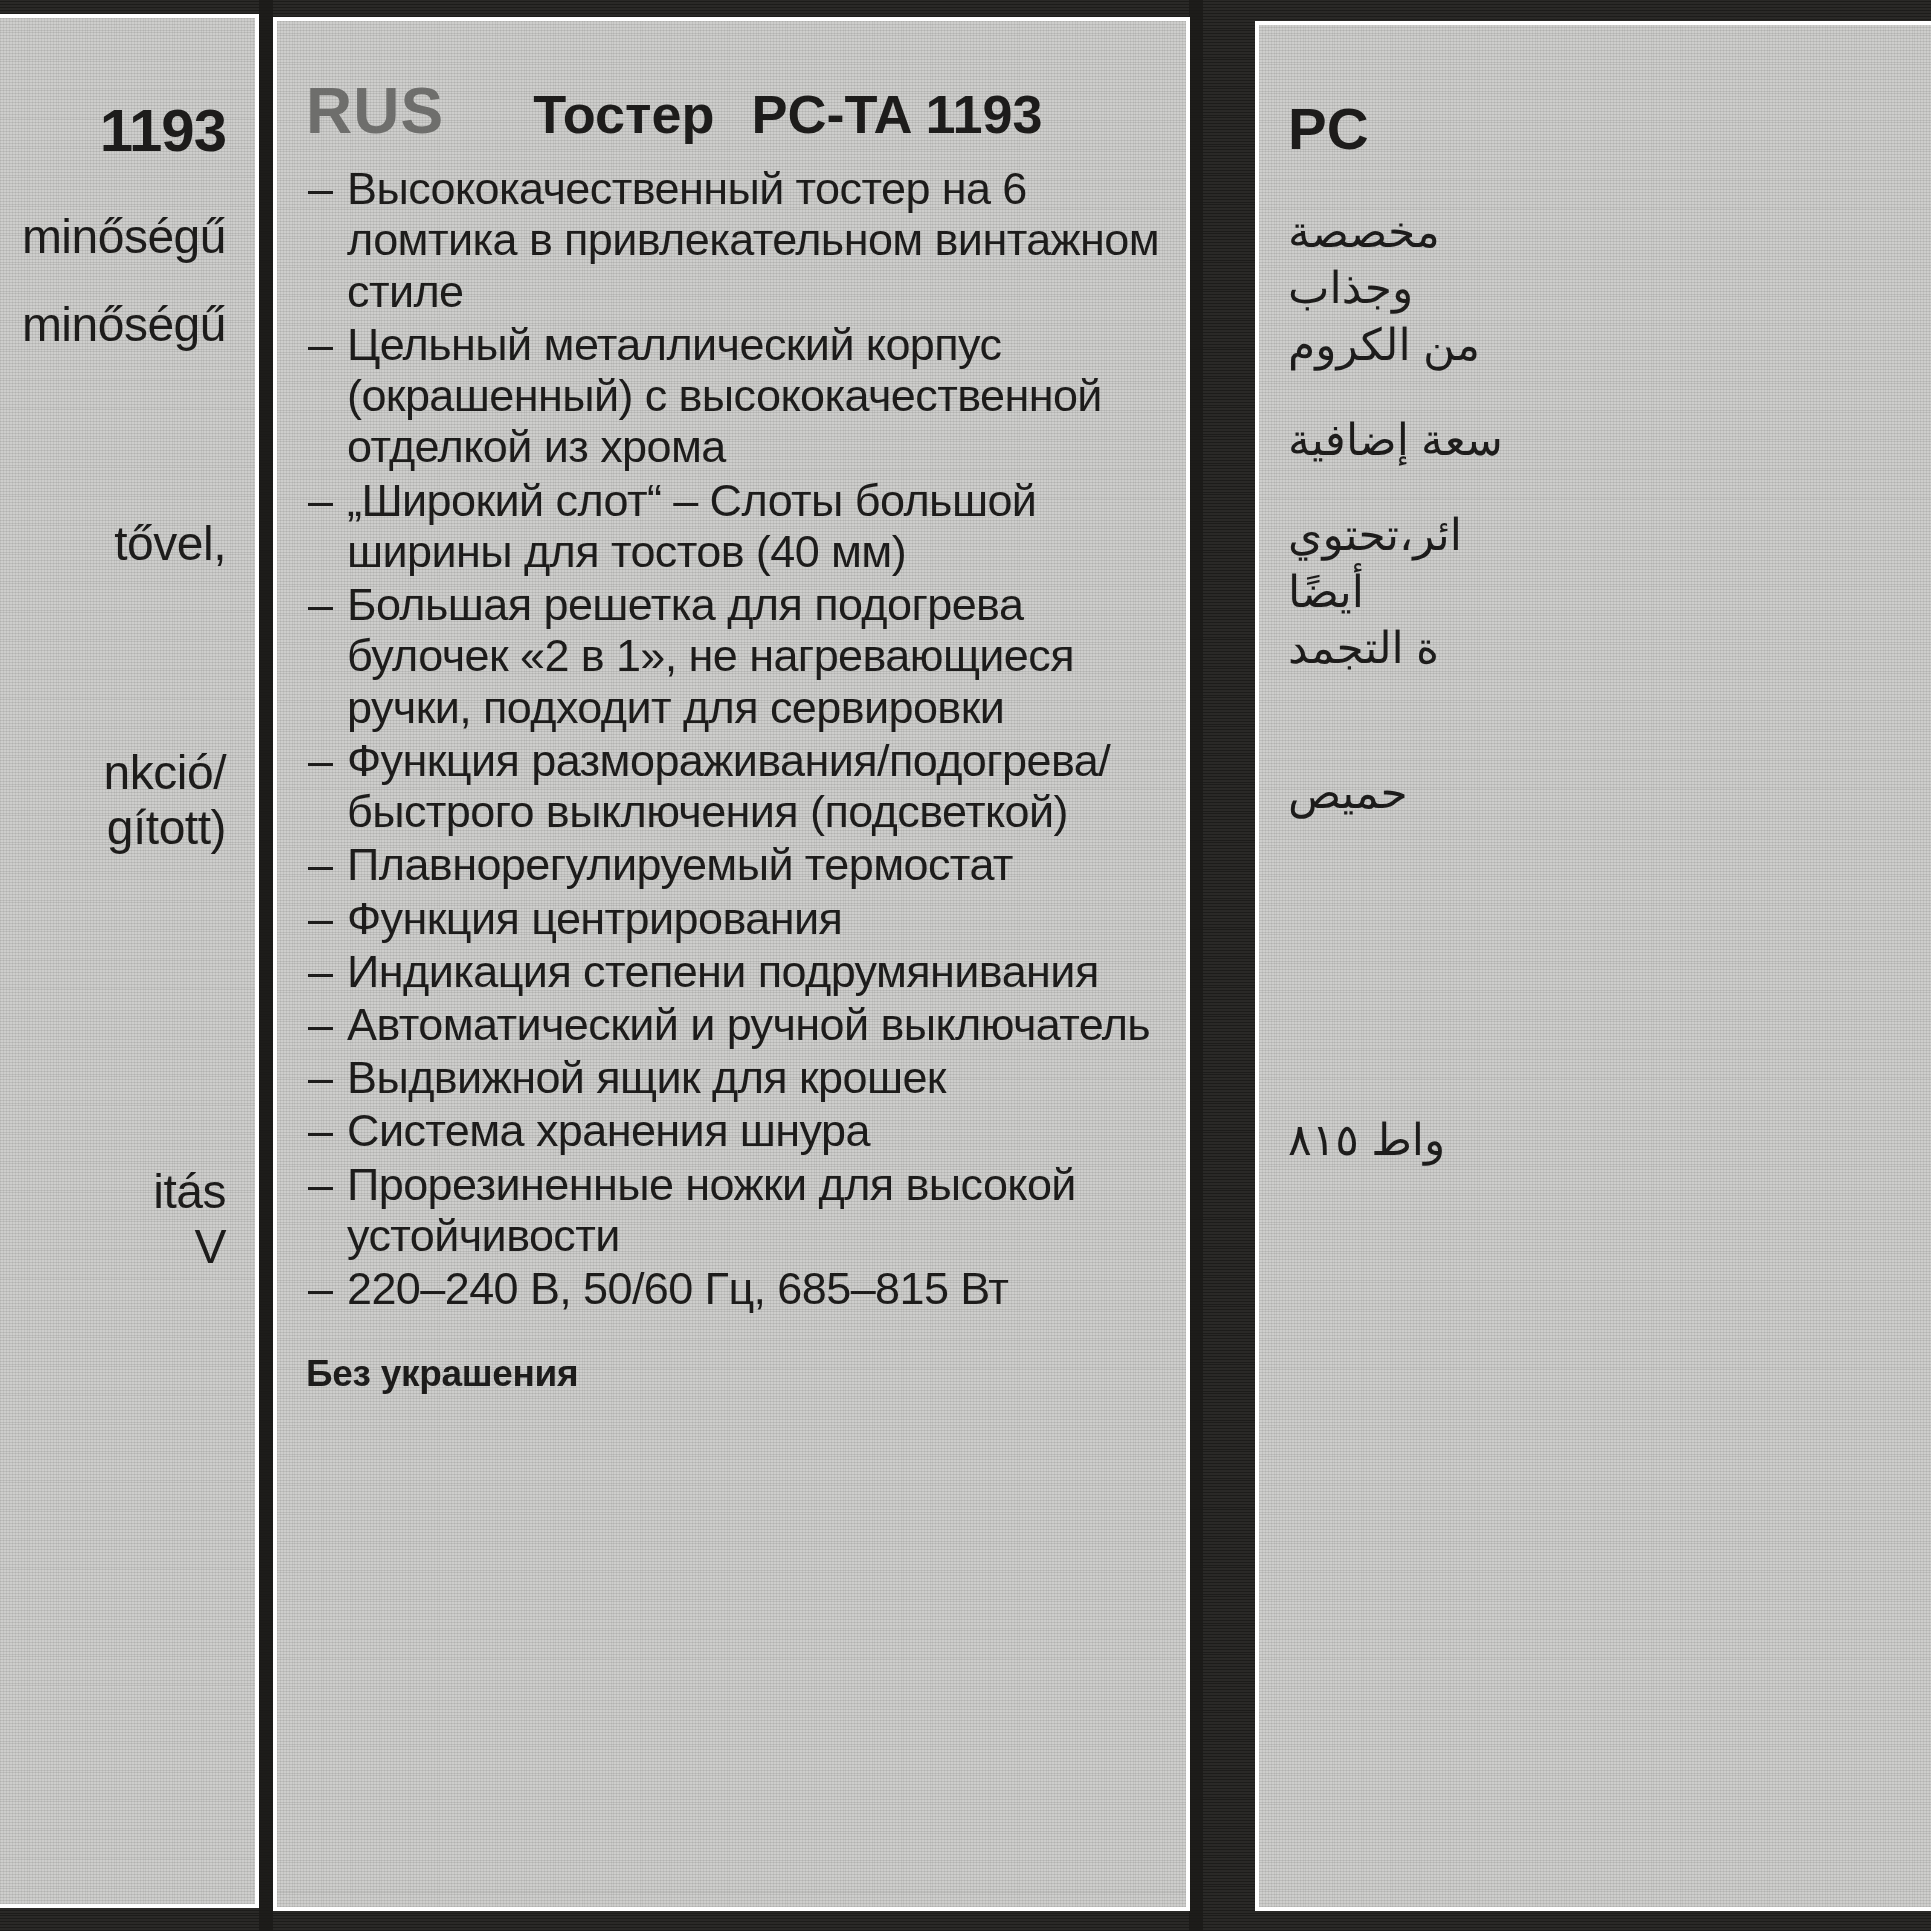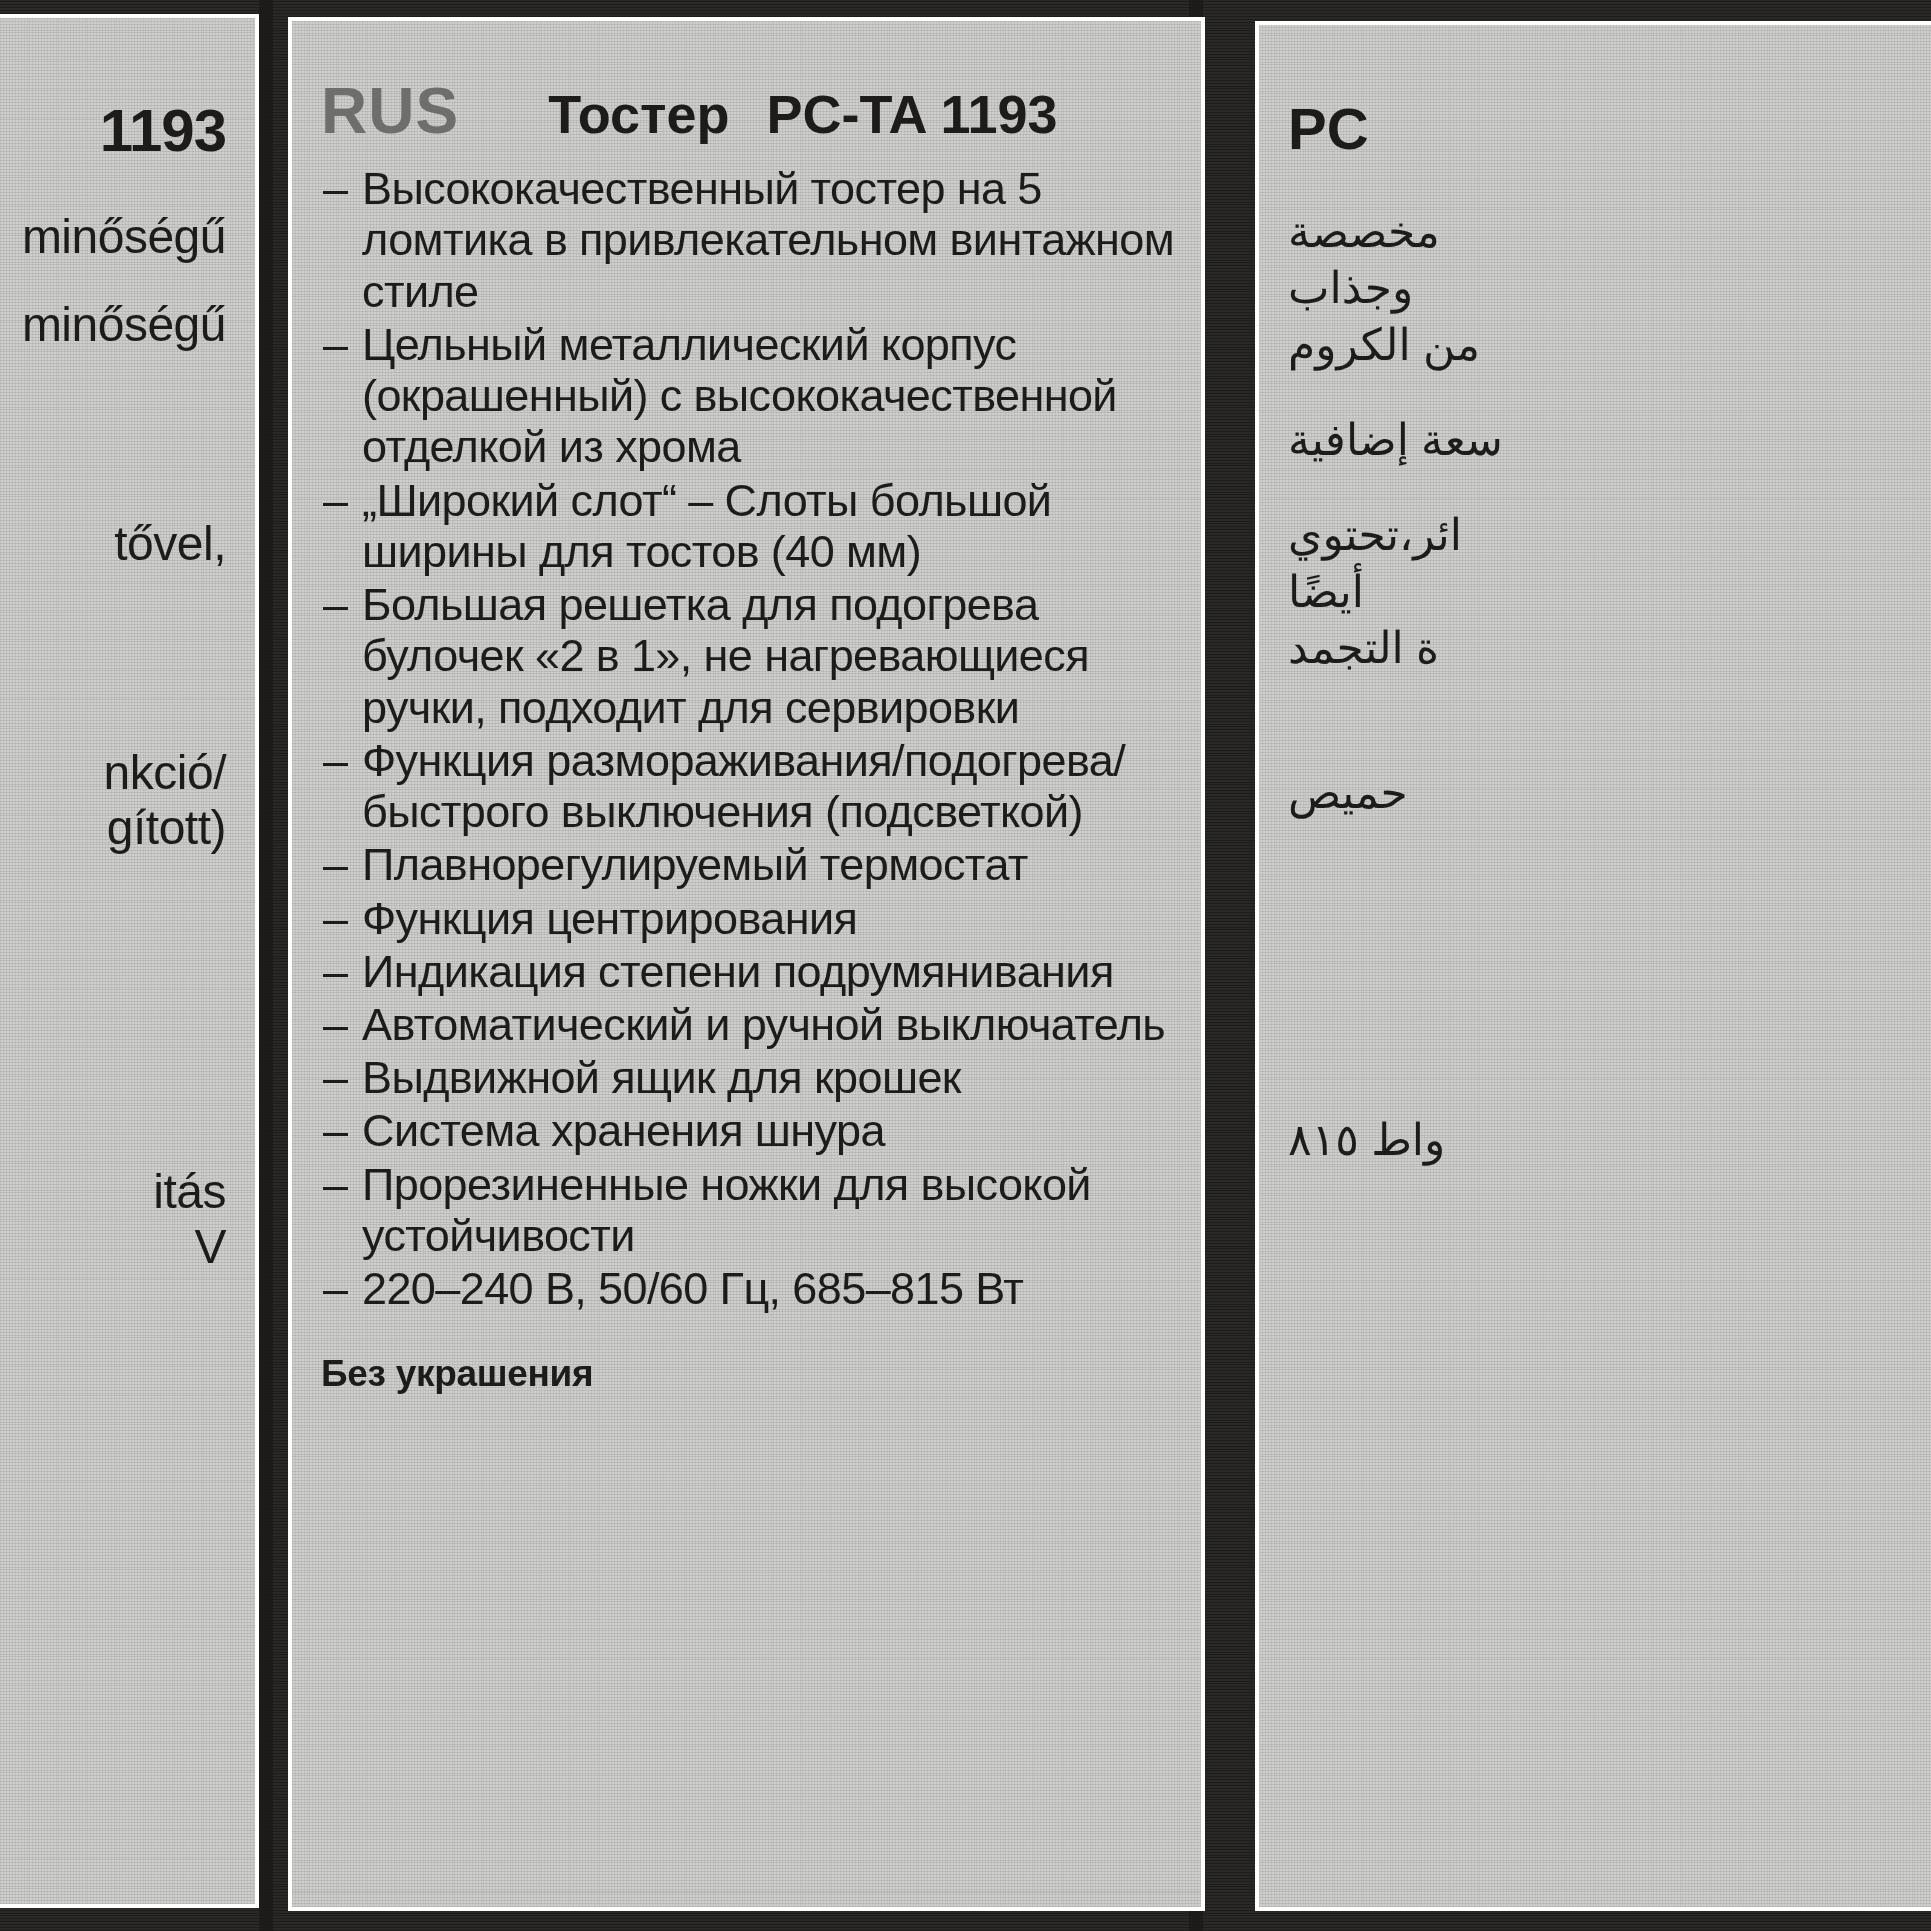--- a/index.html
+++ b/index.html
@@ -55,21 +55,21 @@
     letter-spacing: -0.5px;
     white-space: nowrap;
   }
   #panel-hun .sp-a { height: 33px; }
   #panel-hun .sp-b { height: 164px; }
   #panel-hun .sp-c { height: 174px; }
   #panel-hun .sp-d { height: 309px; }
 
   
   #panel-rus {
-    left: 288px;
+    left: 273px;
     top: 17.4px;
     width: 917px;
     height: 1894px;
     padding: 33px 25px 36px 29px;
   }
   .rus-head {
     display: flex;
     align-items: baseline;
     margin: 19.3px 0 15.4px 0;
   }
@@ -178,21 +178,21 @@
 
   <div class="panel" id="panel-rus">
     <div class="rus-head">
       <div class="rus-lang">RUS</div>
       <div class="rus-product">
         <span>Тостер</span><span class="model">PC-TA 1193</span>
       </div>
     </div>
 
     <ul class="features">
-      <li>Высококачественный тостер на 5 ломтика в привлекательном винтажном стиле</li>
+      <li>Высококачественный тостер на 6 ломтика в привлекательном винтажном стиле</li>
       <li>Цельный металлический корпус (окрашенный) с высококачественной отделкой из хрома</li>
       <li>„Широкий слот“ – Слоты большой ширины для тостов (40 мм)</li>
       <li>Большая решетка для подогрева булочек «2 в 1», не нагревающиеся ручки, подходит для сервировки</li>
       <li>Функция размораживания/подогрева/быстрого выключения (подсветкой)</li>
       <li>Плавнорегулируемый термостат</li>
       <li>Функция центрирования</li>
       <li>Индикация степени подрумянивания</li>
       <li>Автоматический и ручной выключатель</li>
       <li>Выдвижной ящик для крошек</li>
       <li>Система хранения шнура</li>

